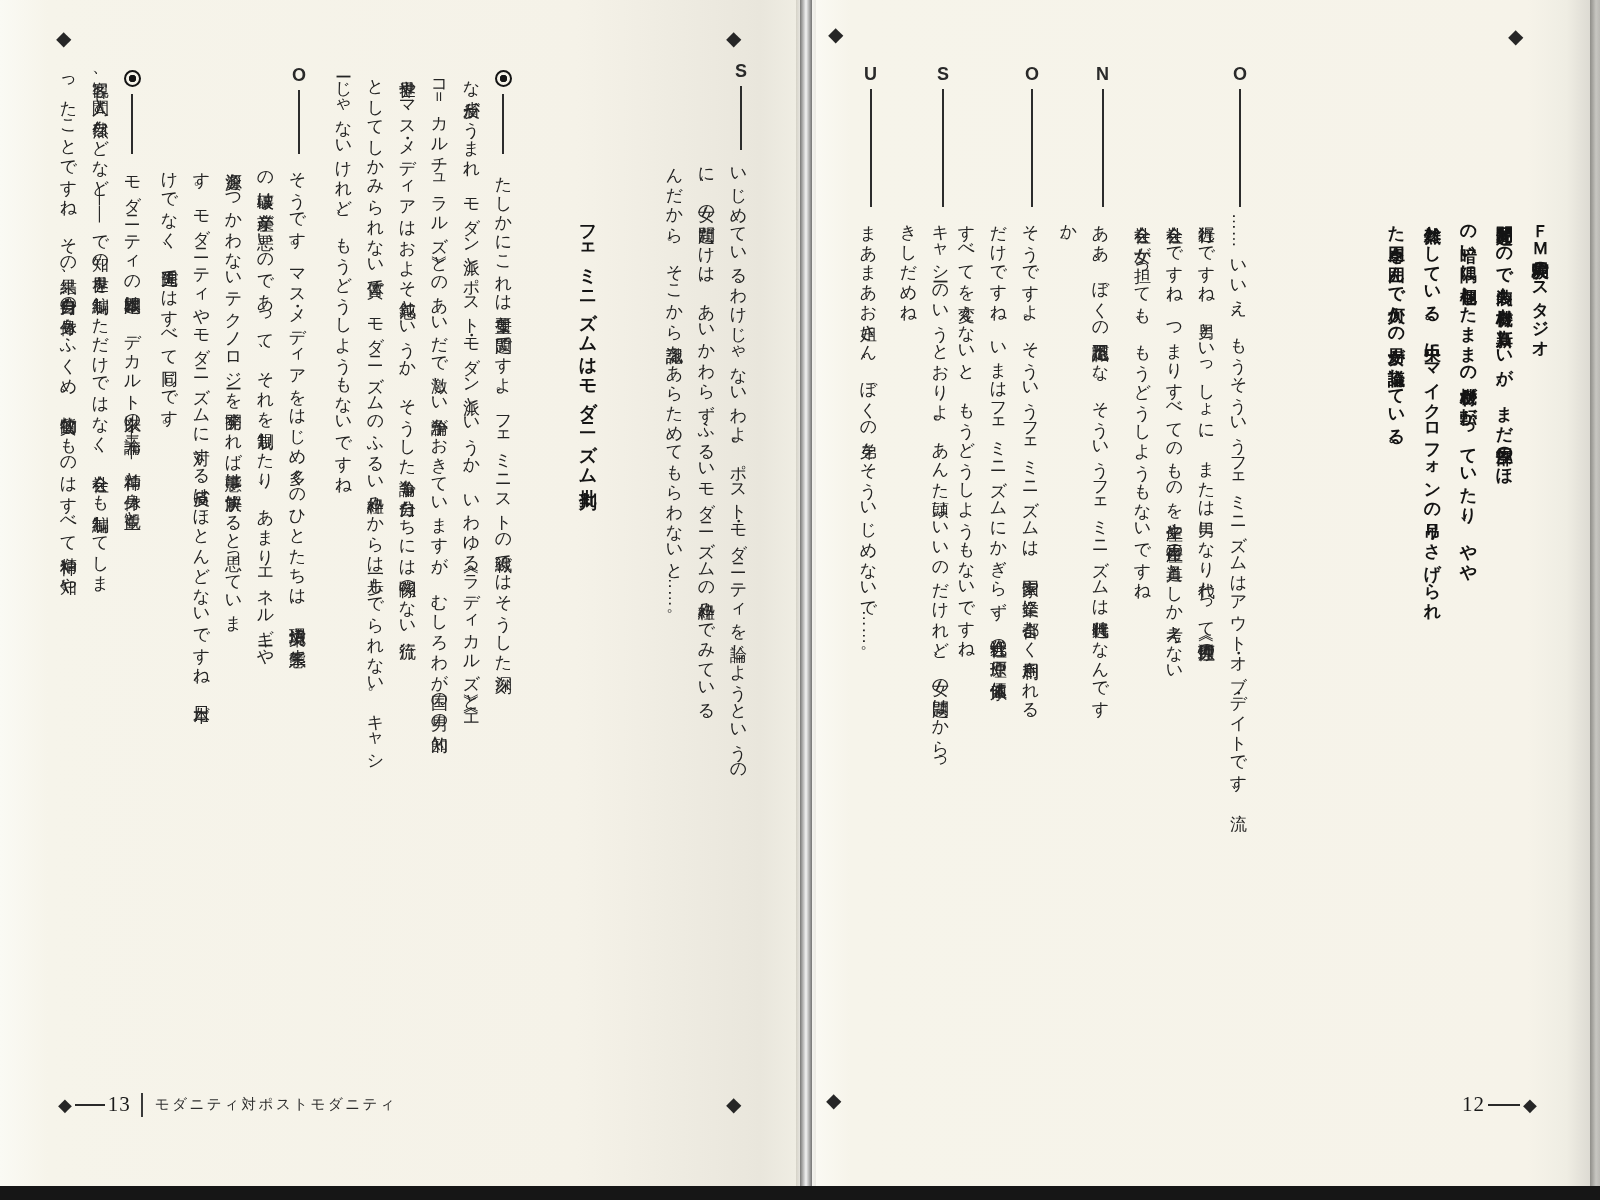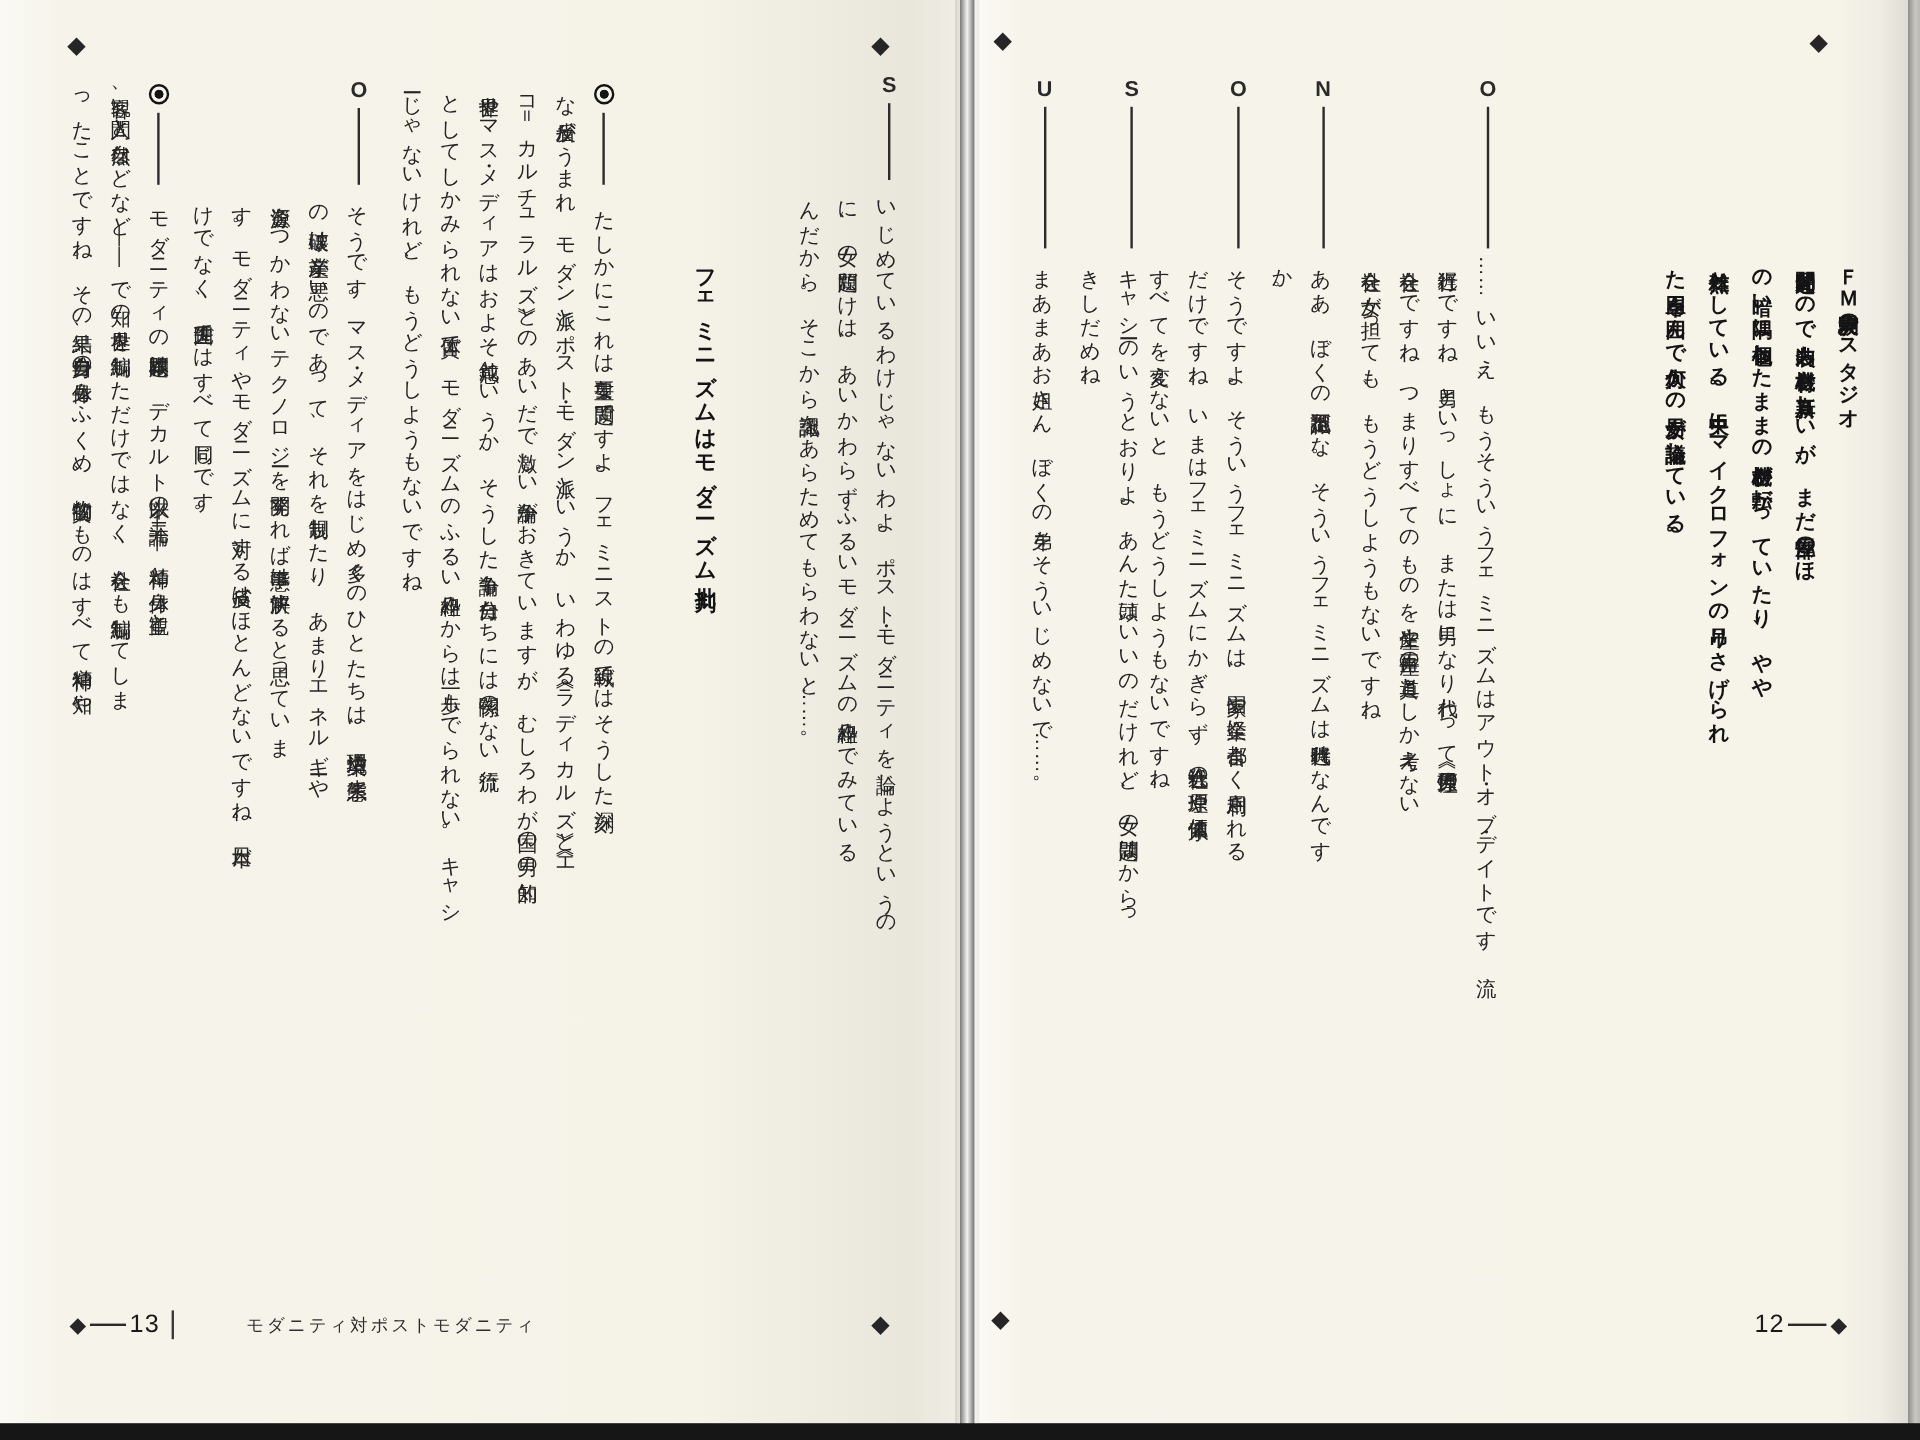--- a/index.html
+++ b/index.html
@@ -32,23 +32,23 @@
   
   .spk-circle{display:inline-block;width:13px;height:13px;border:2px solid #141414;border-radius:50%;
     background:radial-gradient(circle,#141414 0 3.5px,transparent 4px);margin:2px 0 5px;}
   .inline-dash{display:inline-block;width:2px;height:60px;background:#2c2c2c;margin:2px 0 10px;}
   
   .diamond{position:absolute;font-size:20px;color:#262626;line-height:20px;}
   
   .footer{position:absolute;display:flex;align-items:center;color:#1f1f1f;}
   .footer .dm{font-size:18px;color:#262626;}
   .hbar{display:inline-block;height:2px;background:#2a2a2a;}
-  .pgnum{font-family:Liberation Sans, sans-serif;font-size:21px;letter-spacing:1px;color:#1a1a1a;}
+  .pgnum{font-family:Liberation Serif, serif;font-size:21px;letter-spacing:1px;color:#1a1a1a;}
   .vdiv{width:2px;height:24px;background:#3a3a3a;margin:0 12px 0 10px;}
-  .runtitle{font-size:14.5px;letter-spacing:2.5px;color:#2d2d2d;margin-left:48px;}
+  .runtitle{font-size:14.5px;letter-spacing:2.5px;color:#2d2d2d;}
 </style>
 </head>
 <body>
 
 <div class="scan">
 
   <div class="page page-left">
     <span class="diamond" style="left:56px;top:28px;">◆</span>
     <span class="diamond" style="left:726px;top:28px;">◆</span>
     <span class="diamond" style="left:726px;top:1094px;">◆</span>

